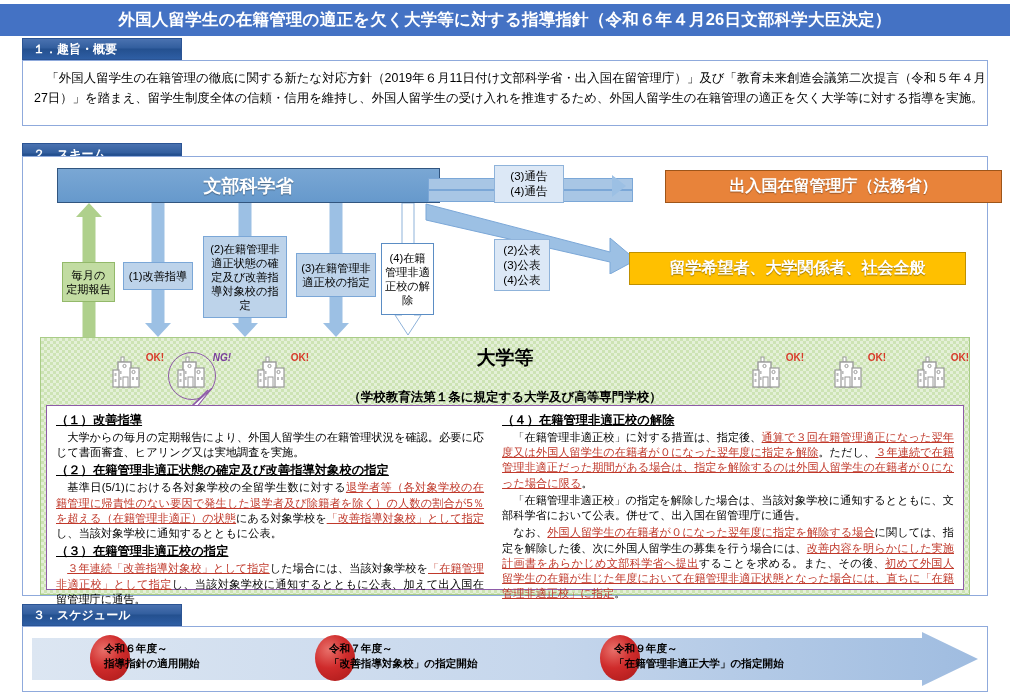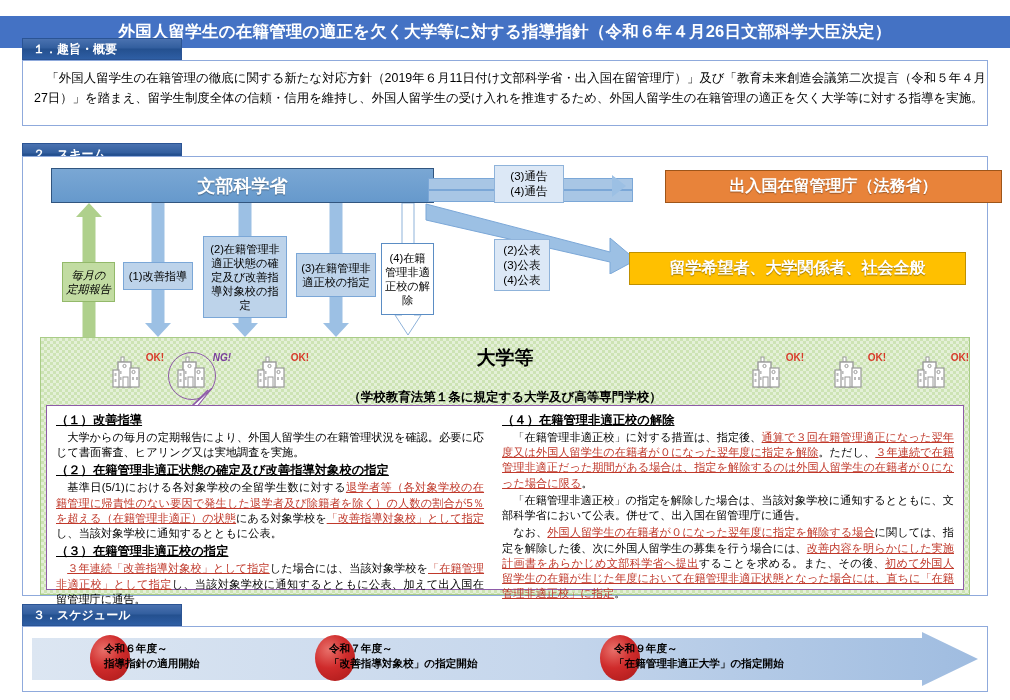--- a/index.html
+++ b/index.html
@@ -8,21 +8,21 @@
     width:1010px; height:700px;
     background:#ffffff;
     font-family:"Liberation Sans", sans-serif;
     color:#000;
     overflow:hidden;
     position:relative;
   }
 
   
   .title-bar{
-    position:absolute; left:0; top:16px; width:1010px; height:32px;
+    position:absolute; left:0; top:4px; width:1010px; height:32px;
     background:#4472C4;
     display:flex; align-items:center; justify-content:center;
   }
   .title-bar .t{
     color:#ffffff; font-size:16.5px; font-weight:bold; letter-spacing:.2px;
     white-space:nowrap;
   }
 
   
   .sec-head{
@@ -42,21 +42,21 @@
   .s1-text{
     position:absolute; left:34px; top:68px; width:952px;
     font-size:12.4px; line-height:1.62; text-align:justify;
   }
   .s1-text p{ margin:0; text-indent:1em; }
 
   
   #scheme-box{ left:22px; top:156px; width:966px; height:440px; }
 
   .mext-box{
-    position:absolute; left:51px; top:168px; width:383px; height:35px;
+    position:absolute; left:57px; top:168px; width:383px; height:35px;
     background:linear-gradient(to bottom,#7AA7D4 0%,#6699CC 100%);
     border:1.4px solid #31557F;
     display:flex; align-items:center; justify-content:center;
     color:#fff; font-size:18px; font-weight:bold;
     text-shadow:0 1px 1px rgba(0,0,0,.35);
   }
   .imm-box{
     position:absolute; left:629px; top:170px; width:337px; height:33px;
     background:#E8833A; border:1.4px solid #9E5519;
     display:flex; align-items:center; justify-content:center;
@@ -101,21 +101,21 @@
   
   .vbox{
     position:absolute; text-align:center; font-size:11.2px; line-height:1.25;
     padding:4px 2px; color:#000;
     background:#BDD3EA; border:1px solid #7BA7D7;
     display:flex; align-items:center; justify-content:center;
   }
   .vbox.white{ background:#ffffff; border:1px solid #5B8DC4; }
   .vbox.green{ background:#C2DCA2; border:1px solid #93B96A; }
 
-  .vb-report{ left:62px; top:262px; width:53px; height:40px;font-style:italic; }
+  .vb-report{ left:62px; top:262px; width:53px; height:40px; }
   .vb1{ left:123px; top:262px; width:70px; height:28px; }
   .vb2{ left:203px; top:236px; width:84px; height:82px; }
   .vb3{ left:296px; top:253px; width:80px; height:44px; }
   .vb4{ left:381px; top:243px; width:53px; height:72px; }
 
   
   .varr{ position:absolute; }
   .varr .shaft{ position:absolute; left:50%; transform:translateX(-50%);
     width:13px; background:#9CC0E4; top:0; }
   .varr .head{ position:absolute; left:50%; transform:translateX(-50%);

